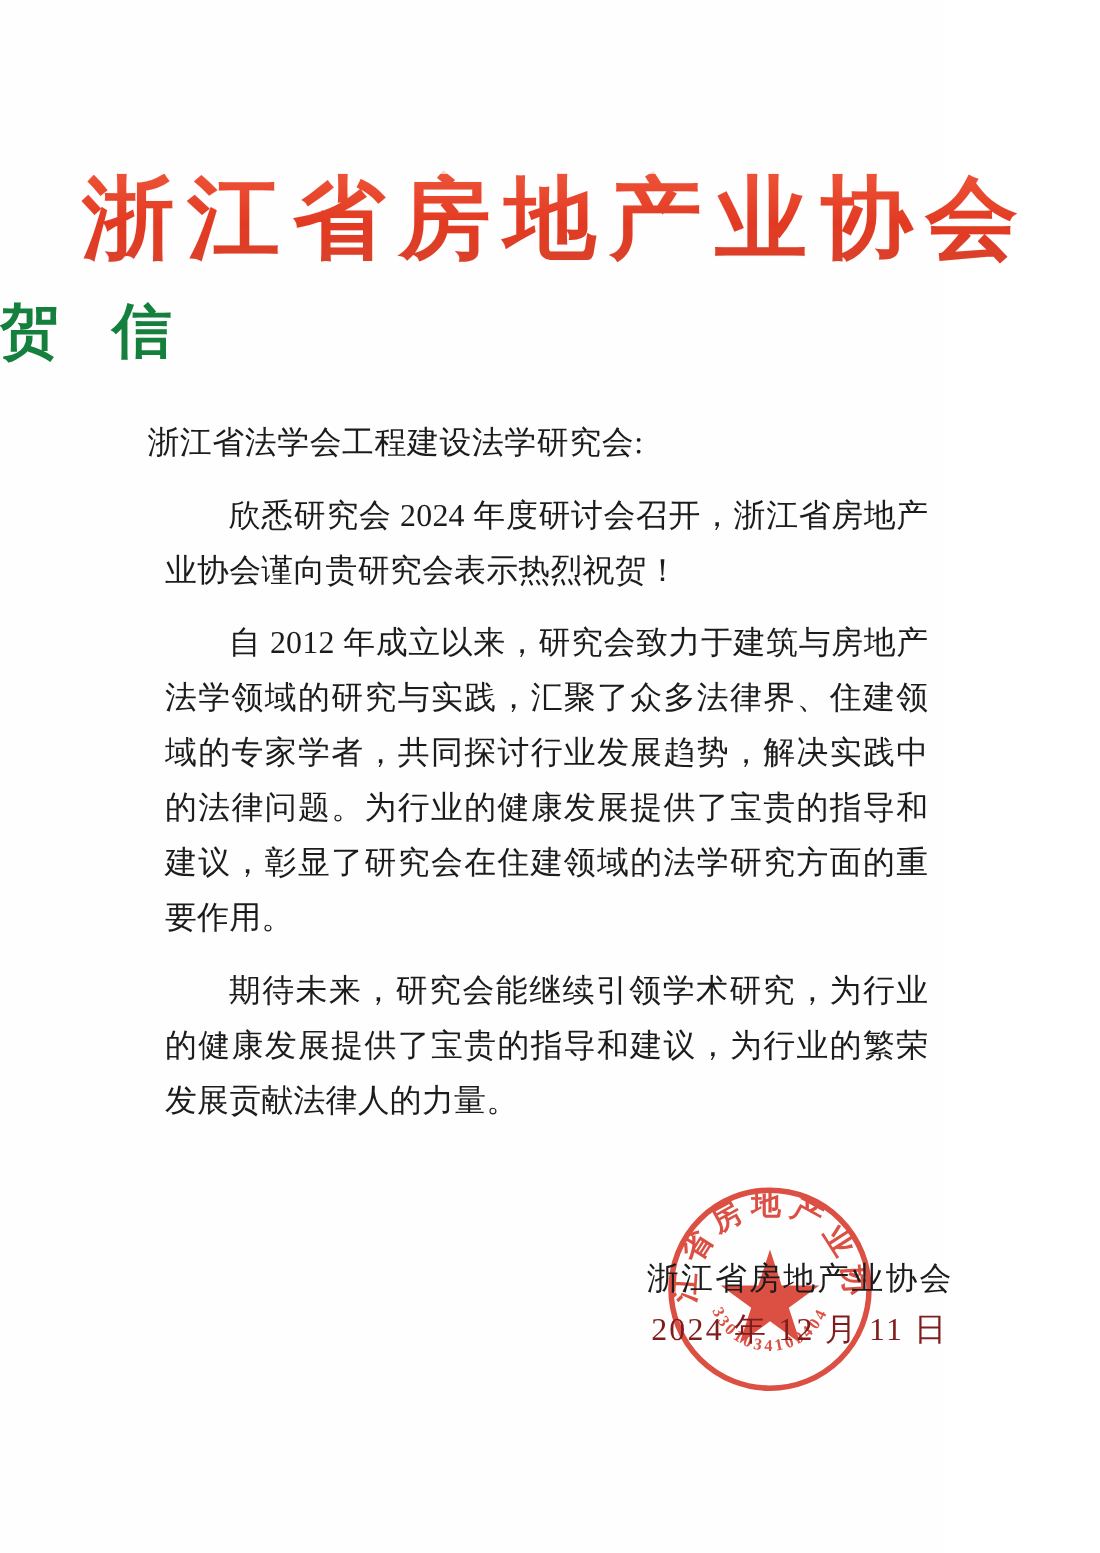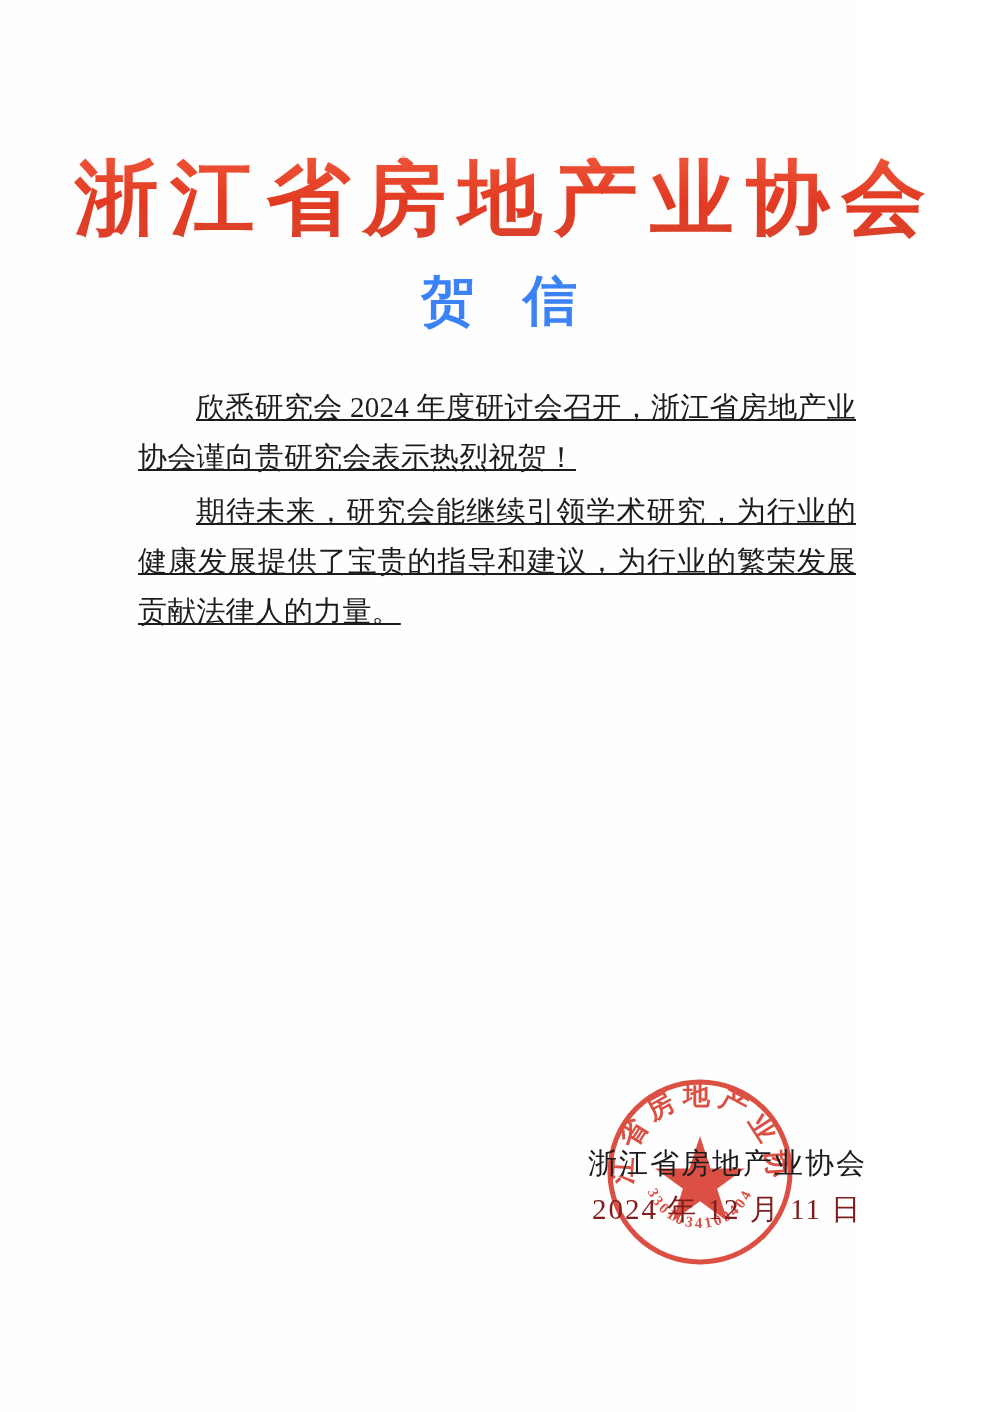--- a/index.html
+++ b/index.html
@@ -47,25 +47,24 @@
     text-shadow: 0 0 1px rgba(226, 58, 34, .25);
     transform: scaleX(1.02);
   }
 
   
   .doc-title {
     position: absolute;
     left: 0;
     top: 272px;
     width: 1000px;
-    text-align: center;
     font-size: 54px;
     font-weight: bold;
     letter-spacing: 2px;
-    color: #3b82f6;
+    color: #15803d;
     line-height: 1.1;
     font-family: "Liberation Serif", "DejaVu Serif", serif;
   }
   .doc-title .gap {
     display: inline-block;
     width: 46px;
   }
 
   
   .body-area {
@@ -80,26 +79,25 @@
     letter-spacing: .5px;
     color: #1c1c1c;
     margin: 0 0 6px 0;
     white-space: nowrap;
   }
   .para {
     font-size: 29px;
     line-height: 50px;
     letter-spacing: .2px;
     color: #1c1c1c;
-    margin: 4px;
+    margin: 16px;
     text-align: justify;
     text-align-last: left;
     text-indent: 58px;
     word-break: break-all;
-    text-decoration: underline;
   }
 
   
   .sign-block {
     position: absolute;
     left: 560px;
     top: 1140px;
     width: 320px;
     text-align: left;
     z-index: 3;
@@ -145,21 +143,23 @@
 
   <div class="letterhead">
     <div class="letterhead-title">浙江省房地产业协会</div>
   </div>
 
   <div class="doc-title">
     <span>贺</span><span class="gap"></span><span>信</span>
   </div>
 
   <div class="body-area">
+    <p class="salutation">浙江省法学会工程建设法学研究会:</p>
     <p class="para">欣悉研究会 2024 年度研讨会召开，浙江省房地产业协会谨向贵研究会表示热烈祝贺！</p>
+    <p class="para">自 2012 年成立以来，研究会致力于建筑与房地产法学领域的研究与实践，汇聚了众多法律界、住建领域的专家学者，共同探讨行业发展趋势，解决实践中的法律问题。为行业的健康发展提供了宝贵的指导和建议，彰显了研究会在住建领域的法学研究方面的重要作用。</p>
     <p class="para">期待未来，研究会能继续引领学术研究，为行业的健康发展提供了宝贵的指导和建议，为行业的繁荣发展贡献法律人的力量。</p>
   </div>
 
   <div class="seal">
     <svg viewBox="0 0 192 192" xmlns="http://www.w3.org/2000/svg">
       <defs>
         <path id="arcTop" d="M 28 96 A 68 68 0 0 1 164 96" fill="none"></path>
         <path id="arcBottom" d="M 40 96 A 56 56 0 0 0 152 96" fill="none"></path>
       </defs>
       <circle cx="96" cy="96" r="90" fill="none" stroke="#d8372a" stroke-width="5"></circle>

